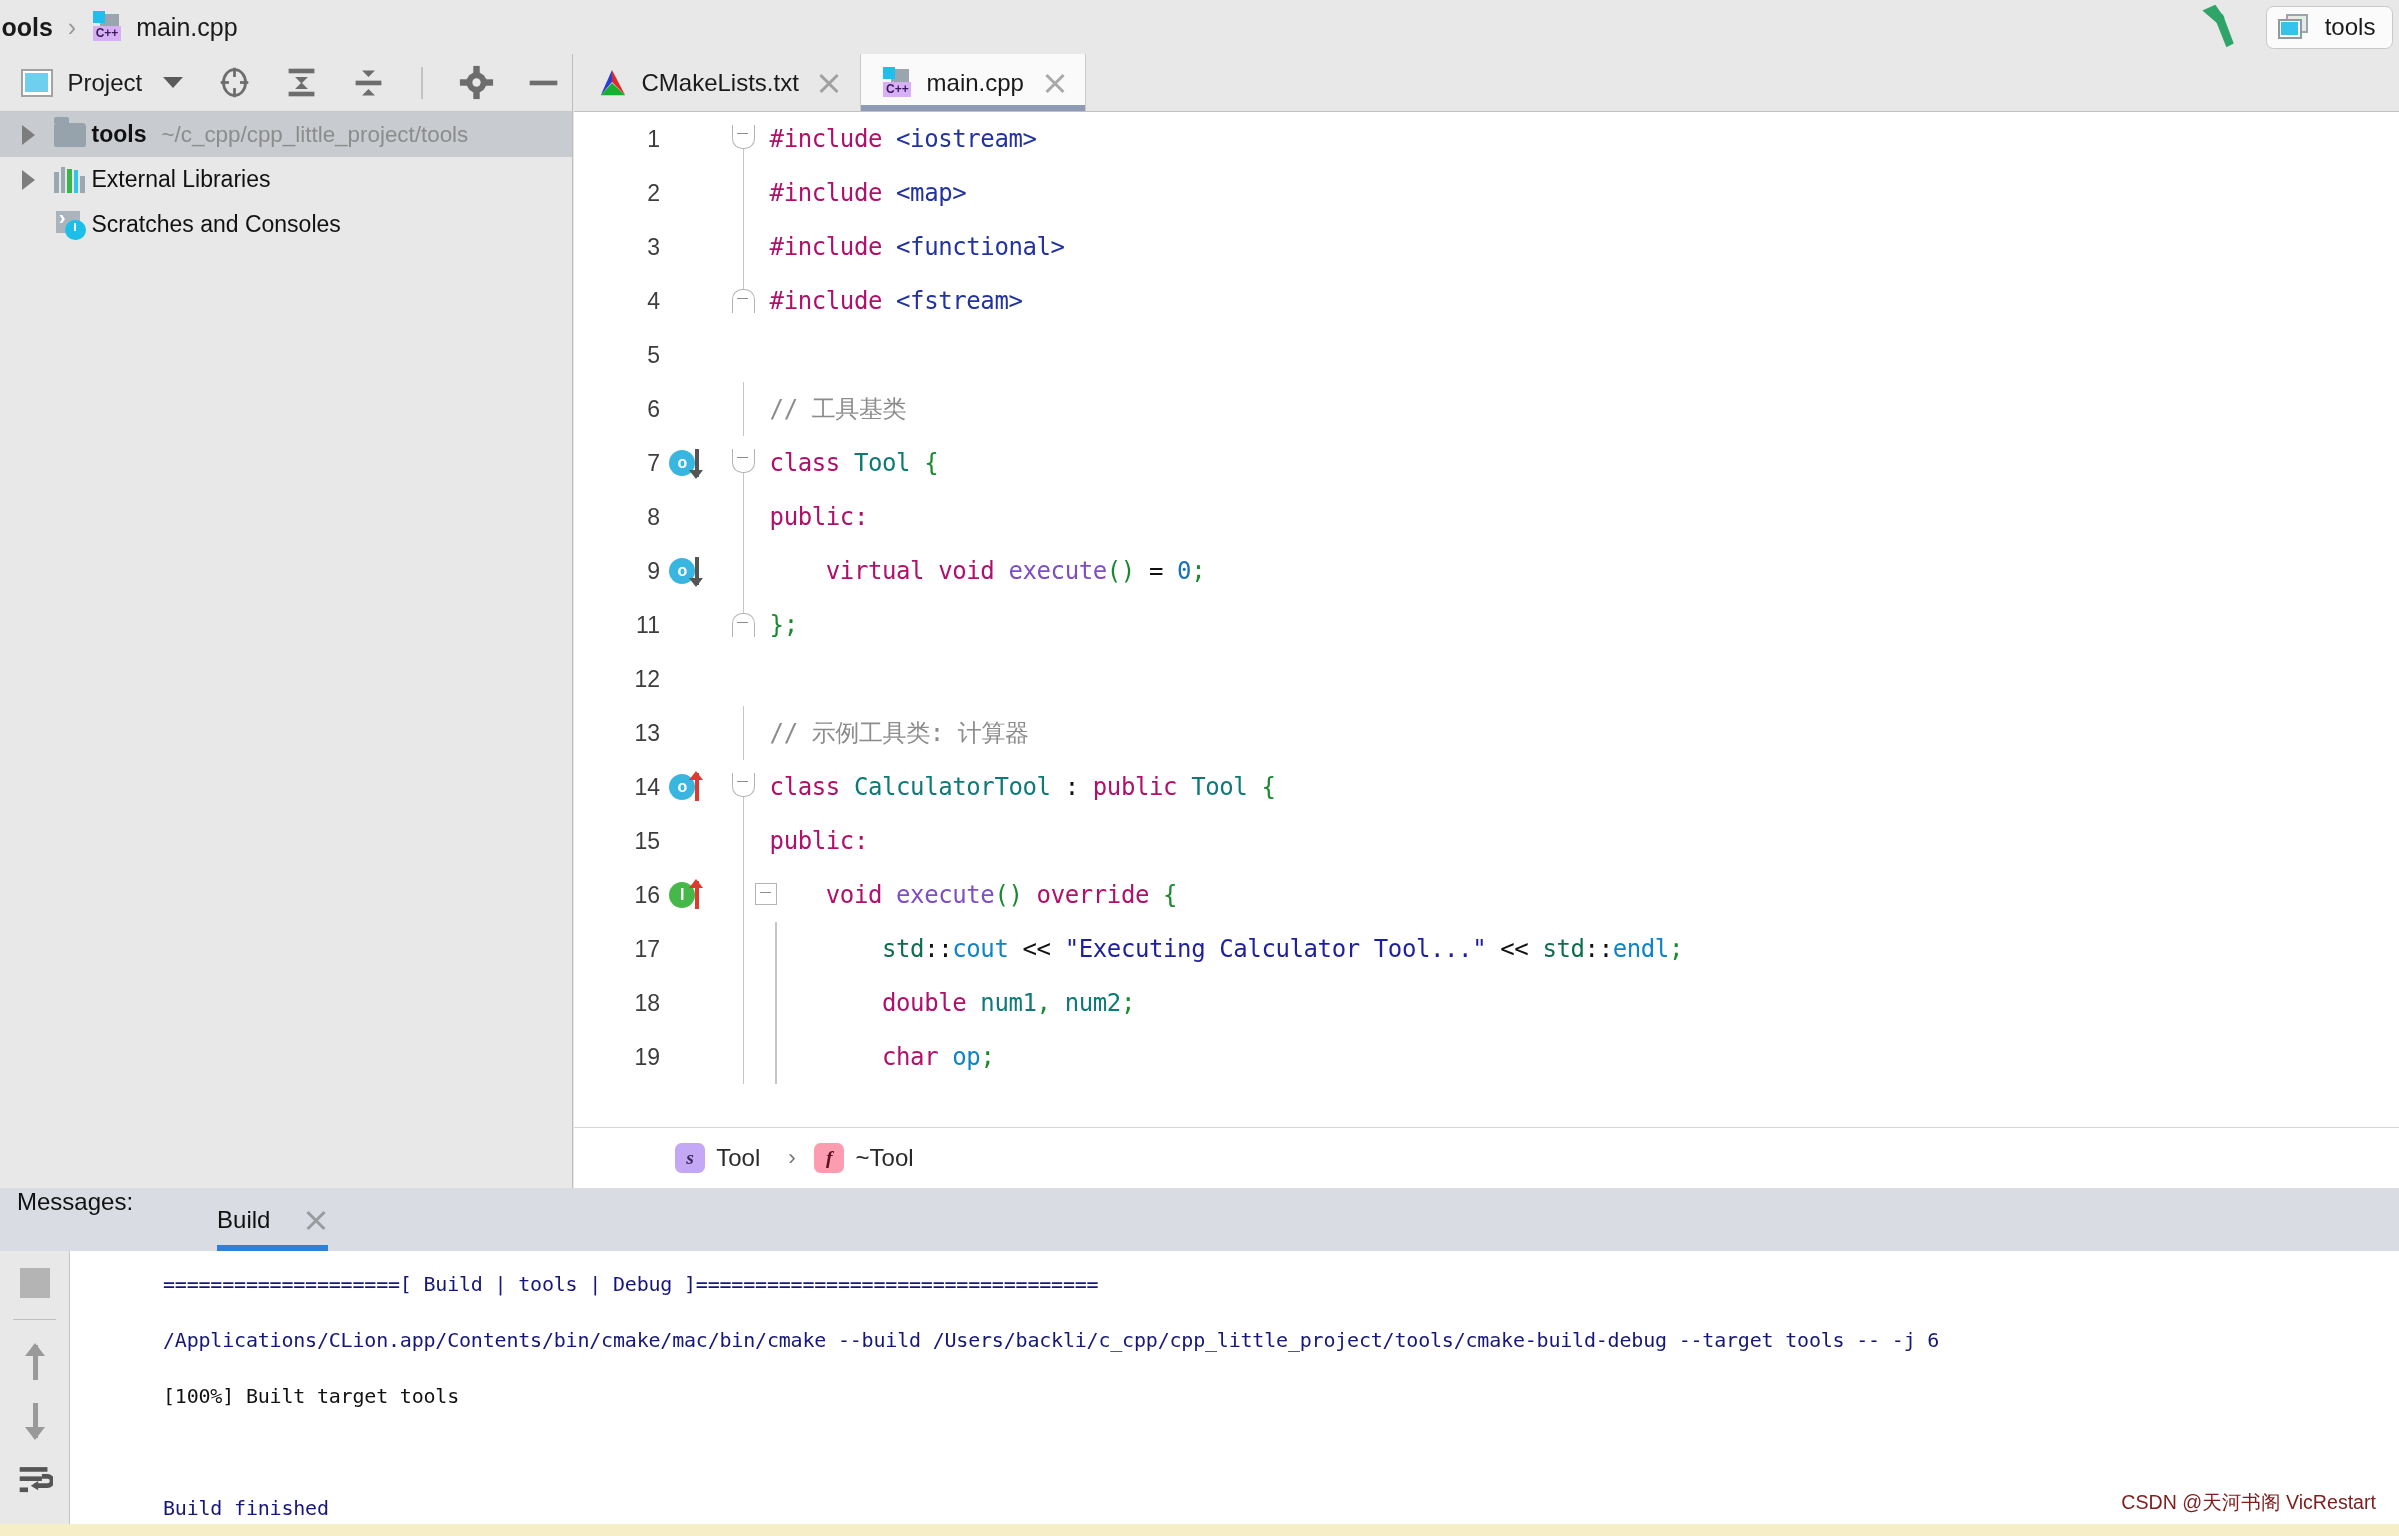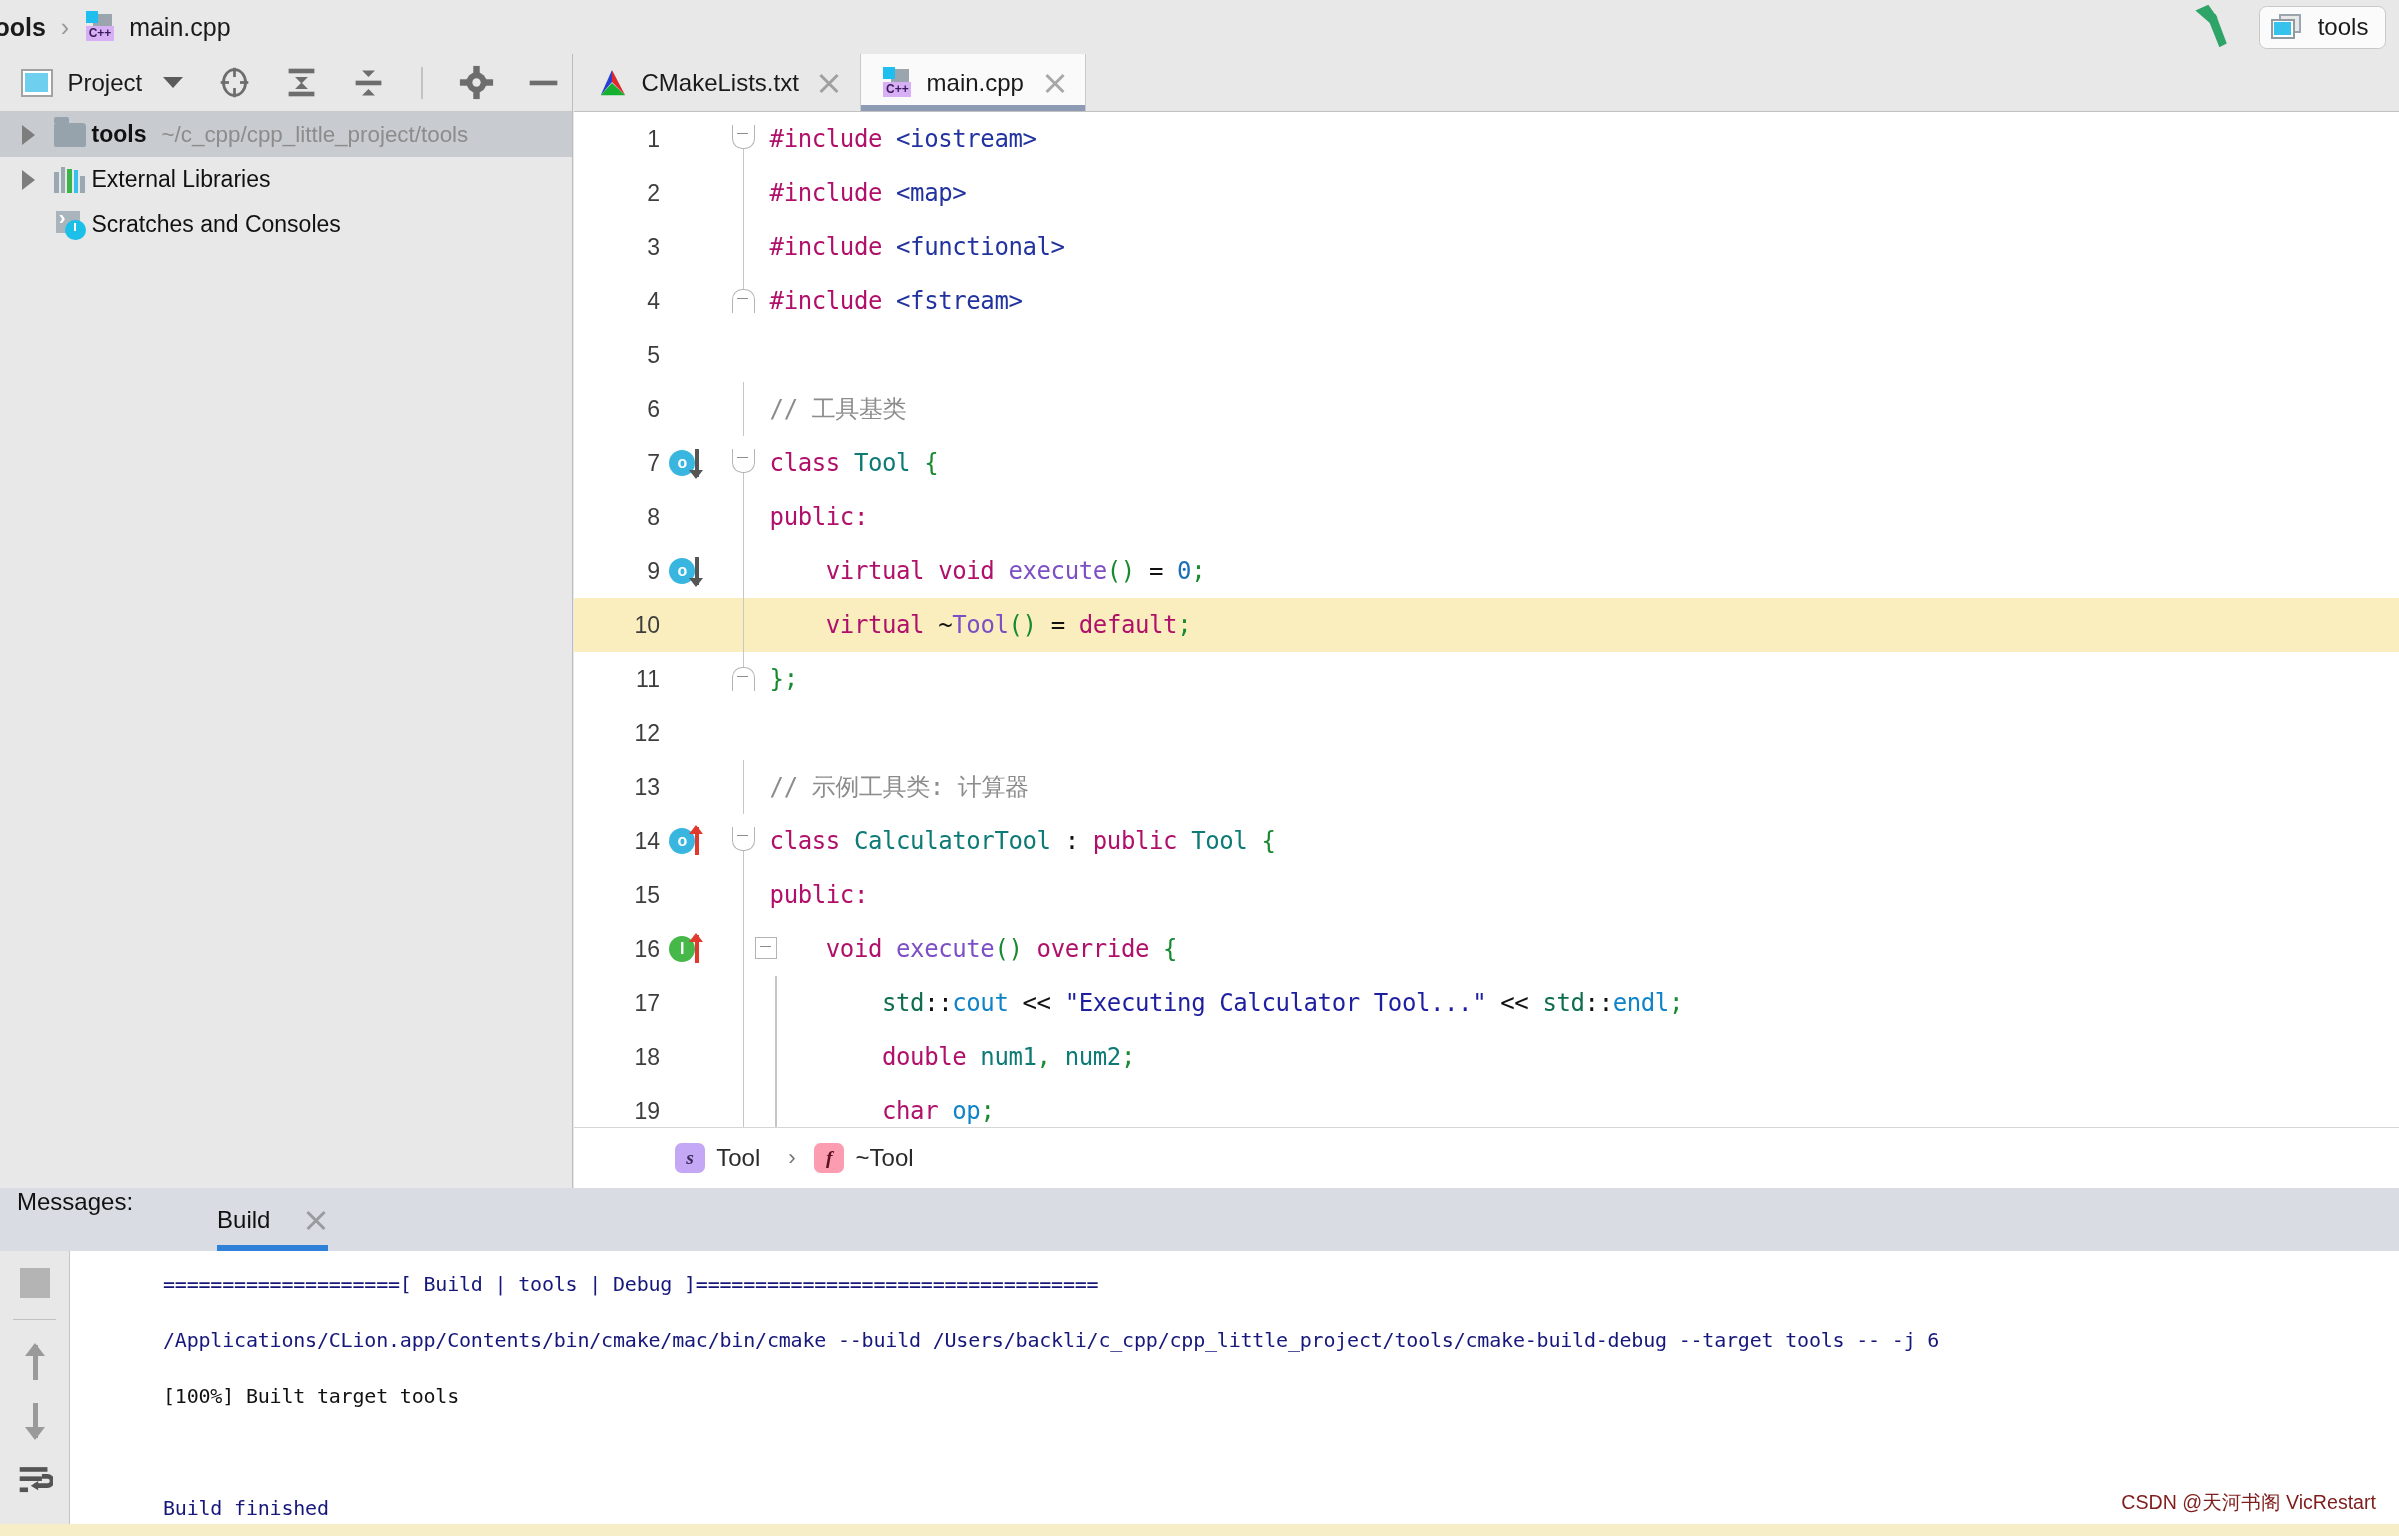--- a/index.html
+++ b/index.html
@@ -6,21 +6,21 @@
   html, body {
     width: 2400px; height: 1536px;
     font-family: "Liberation Sans", sans-serif;
     background: #e8e8e8;
     overflow: hidden;
   }
   body { position: relative; }
 
   
   #topbar {
-    position: absolute; left: 0; top: 0; width: 2392px; height: 54px;
+    position: absolute; left: 7px; top: 0; width: 2392px; height: 54px;
     background: #e8e8e8;
     display: flex; align-items: center; justify-content: center;
   }
   #topcrumbs { display: flex; align-items: center; padding-left: 0px; height: 100%; }
   .tc-text { font-size: 25px; color: #1a1a1a; font-weight: 700; margin-left: -5.6px; }
   .tc-sep { font-size: 25px; color: #9a9a9a; margin: 0 15px; font-weight: 300; }
   .tc-file { font-size: 25px; color: #1a1a1a; font-weight: 400; margin-left: 13px; }
 
   .cppicon { position: relative; width: 32px; height: 32px; display: inline-block; }
   .cppicon .pg { position: absolute; left: 9.3px; top: 2.8px; width: 18.6px; height: 15px; background: #9aa5ad; }
@@ -396,28 +396,20 @@
       <span class="gut">
         <span class="gmark cy">o</span>
         <span class="garrow dn"></span>
       </span>
       <span class="foldcol">
           <span class="fline"></span>
         </span>
       <span class="ctext">    <span class="kw">virtual void</span> <span class="fn">execute</span><span class="brc">()</span> <span class="op">=</span> <span class="num">0</span><span class="brc">;</span></span>
     </div>
 
-    <div class="crow hl">
-      <span class="lnum">10</span>
-      <span class="gut"></span>
-      <span class="foldcol">
-          <span class="fline"></span>
-        </span>
-      <span class="ctext">    <span class="kw">virtual</span> <span class="op">~</span><span class="fn">Tool</span><span class="brc">()</span> <span class="op">=</span> <span class="kw">default</span><span class="brc">;</span></span>
-    </div>
 
     <div class="crow">
       <span class="lnum">11</span>
       <span class="gut"></span>
       <span class="foldcol">
           <span class="fline half-t"></span>
           <span class="fbox up"></span>
         </span>
       <span class="ctext brc">};</span>
     </div>

